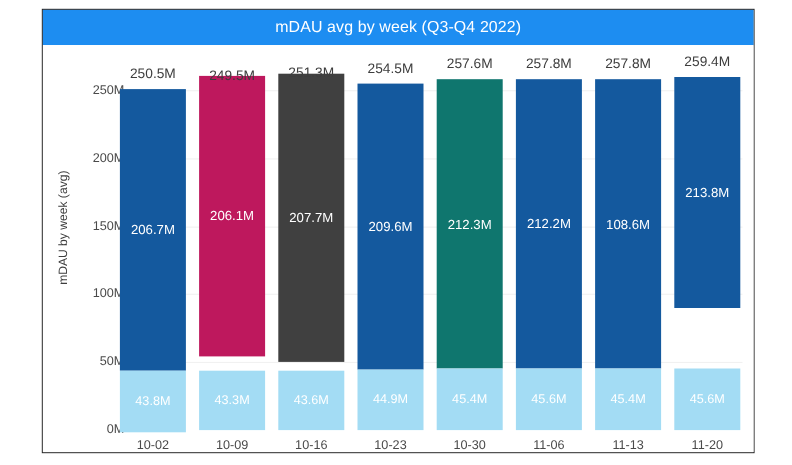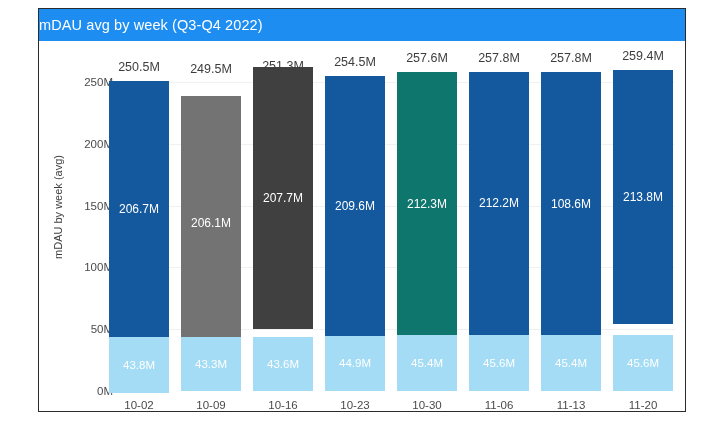--- a/index.html
+++ b/index.html
@@ -33,20 +33,21 @@
   
   .chart-title-bar {
     position: absolute;
     left: 0;
     top: 0;
     width: 100%;
     height: 32px;
     background: #1d8df1;
     display: flex;
     align-items: center;
+    justify-content: center;
   }
   .chart-title-text {
     color: #ffffff;
     font-size: 14.5px;
     letter-spacing: 0.1px;
     white-space: nowrap;
   }
 
   
   .plot-region {
@@ -211,21 +212,21 @@
             <div class="seg-top" style="top: 40.382px; height: 255.481px; background: rgb(20, 89, 158);">
               <span class="seg-top-label">206.7M</span>
             </div>
             <div class="seg-bottom" style="top: 295.863px; height: 56px; background: rgb(163, 220, 244);">
               <span class="seg-bottom-label">43.8M</span>
             </div>
             <div class="total-label" style="top: 19.382px;">250.5M</div>
             <div class="x-tick" style="top: 358px;">10-02</div>
           </div>
           <div class="bar-column" style="left: 78px; width: 60px;">
-            <div class="seg-top" style="top: 55px; height: 254.74px; background: #737373;">
+            <div class="seg-top" style="top: 28px; height: 254.74px; background: #be185d;">
               <span class="seg-top-label">206.1M</span>
             </div>
             <div class="seg-bottom" style="top: 296.481px; height: 53.5188px; background: rgb(163, 220, 244);">
               <span class="seg-bottom-label">43.3M</span>
             </div>
             <div class="total-label" style="top: 20.7416px;">249.5M</div>
             <div class="x-tick" style="top: 358px;">10-09</div>
           </div>
           <div class="bar-column" style="left: 150px; width: 60px;">
             <div class="seg-top" style="top: 26px; height: 262px; background: #404040;">
@@ -271,21 +272,21 @@
             <div class="seg-top" style="top: 31.3592px; height: 262.526px; background: rgb(20, 89, 158);">
               <span class="seg-top-label">108.6M</span>
             </div>
             <div class="seg-bottom" style="top: 293.886px; height: 56.1144px; background: rgb(163, 220, 244);">
               <span class="seg-bottom-label">45.4M</span>
             </div>
             <div class="total-label" style="top: 10.3592px;">257.8M</div>
             <div class="x-tick" style="top: 358px;">11-13</div>
           </div>
           <div class="bar-column" style="left: 510px; width: 60px;">
-            <div class="seg-top" style="top: 29.3816px; height: 254px; background: rgb(20, 89, 158);">
+            <div class="seg-top" style="top: 29.3816px; height: 210px; background: rgb(20, 89, 158);">
               <span class="seg-top-label">213.8M</span>
             </div>
             <div class="seg-bottom" style="top: 293.638px; height: 56.3616px; background: rgb(163, 220, 244);">
               <span class="seg-bottom-label">45.6M</span>
             </div>
             <div class="total-label" style="top: 8.3816px;">259.4M</div>
             <div class="x-tick" style="top: 358px;">11-20</div>
           </div>
         </div>
 

